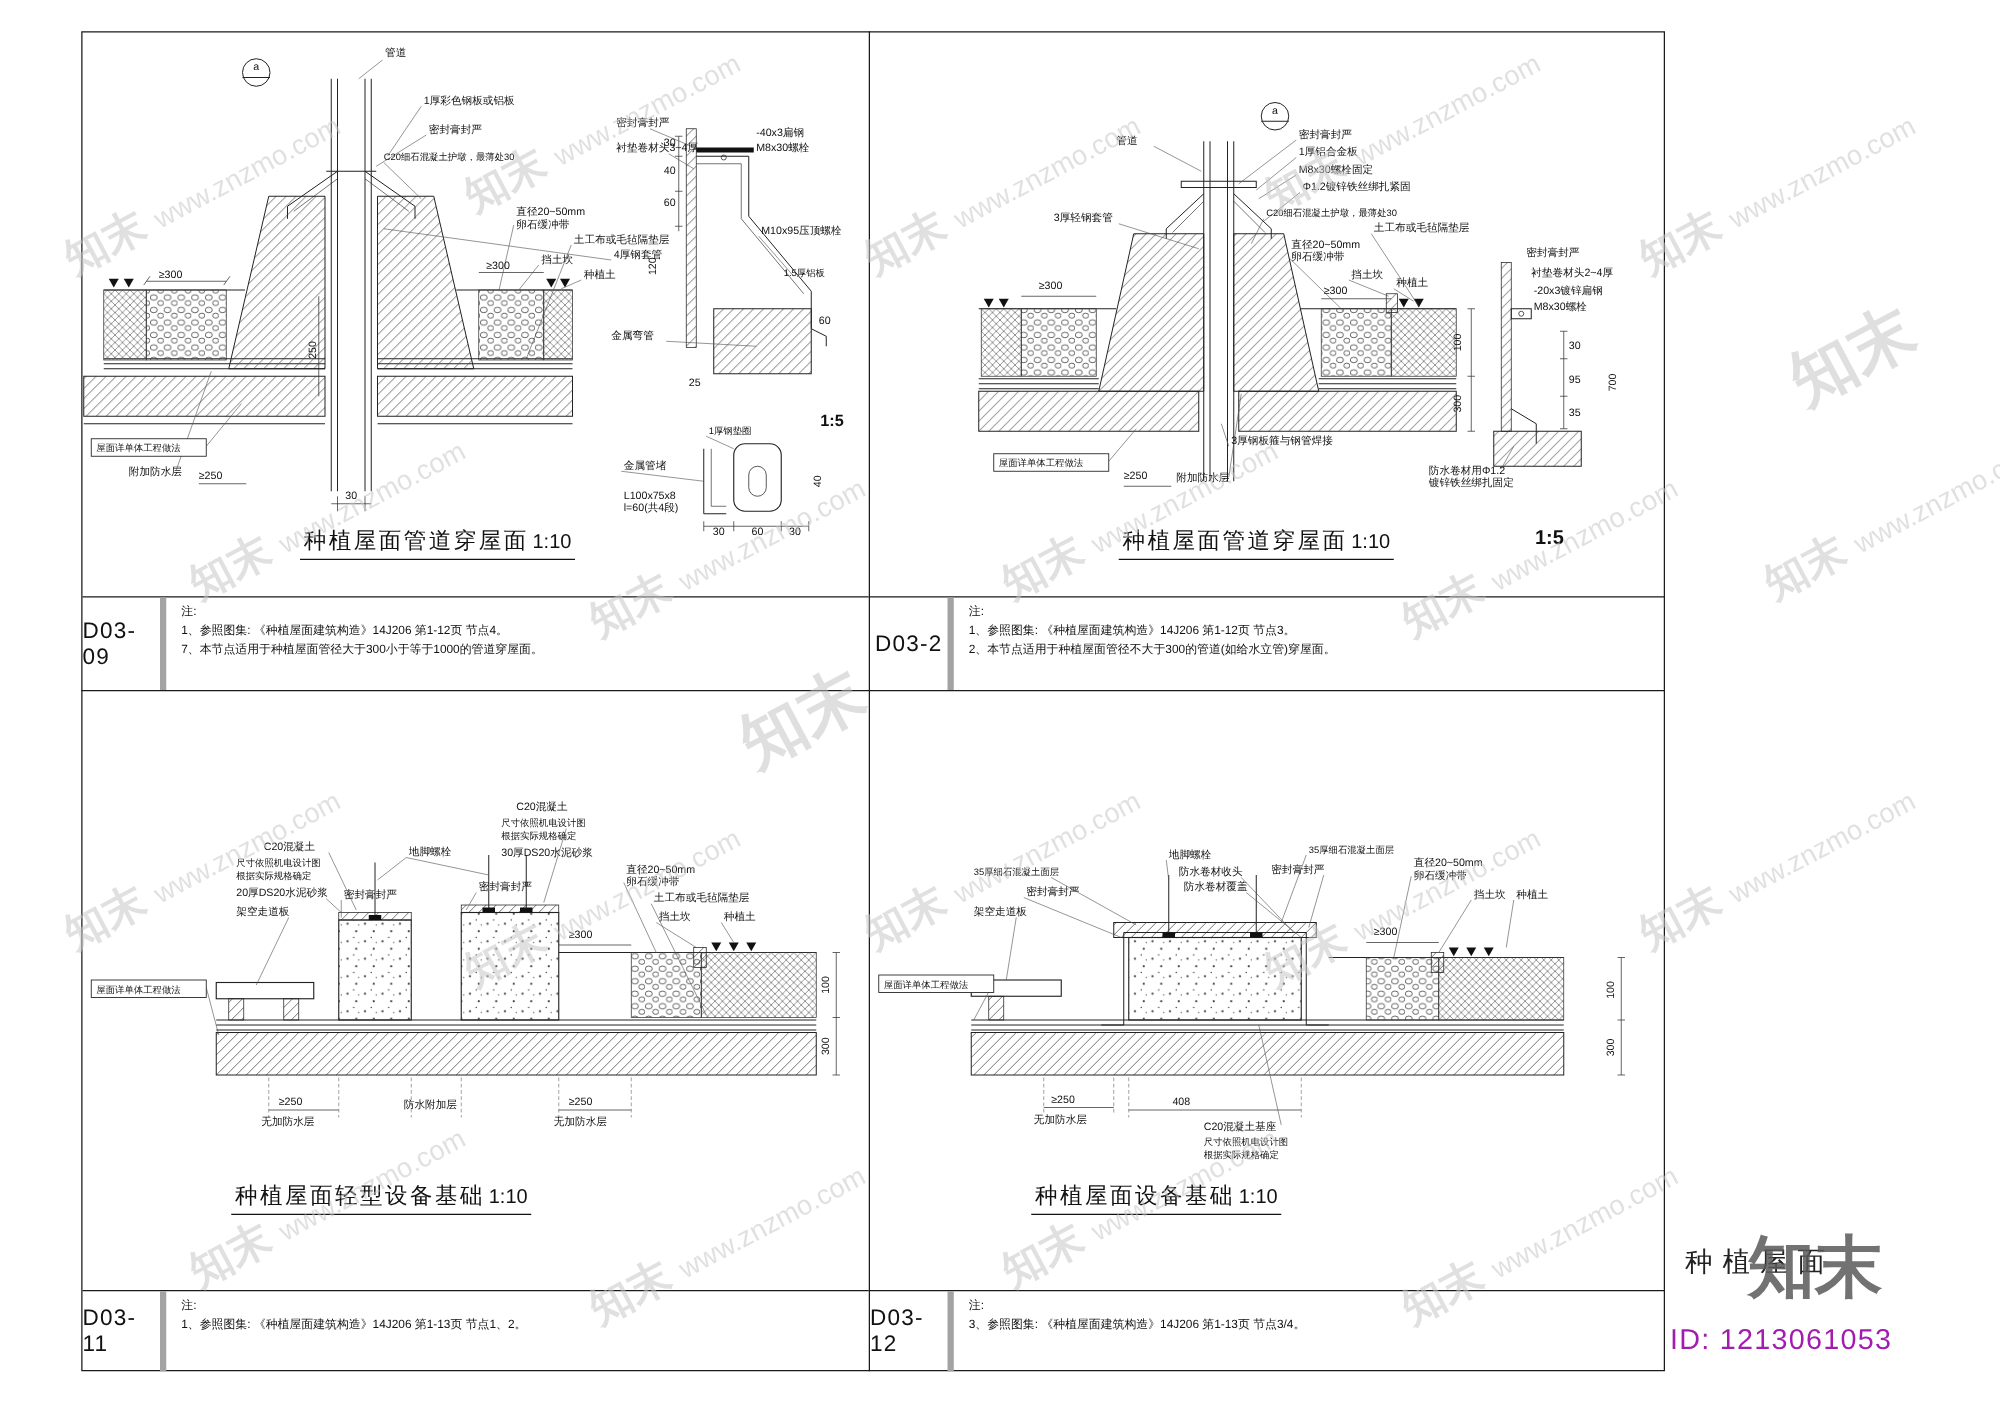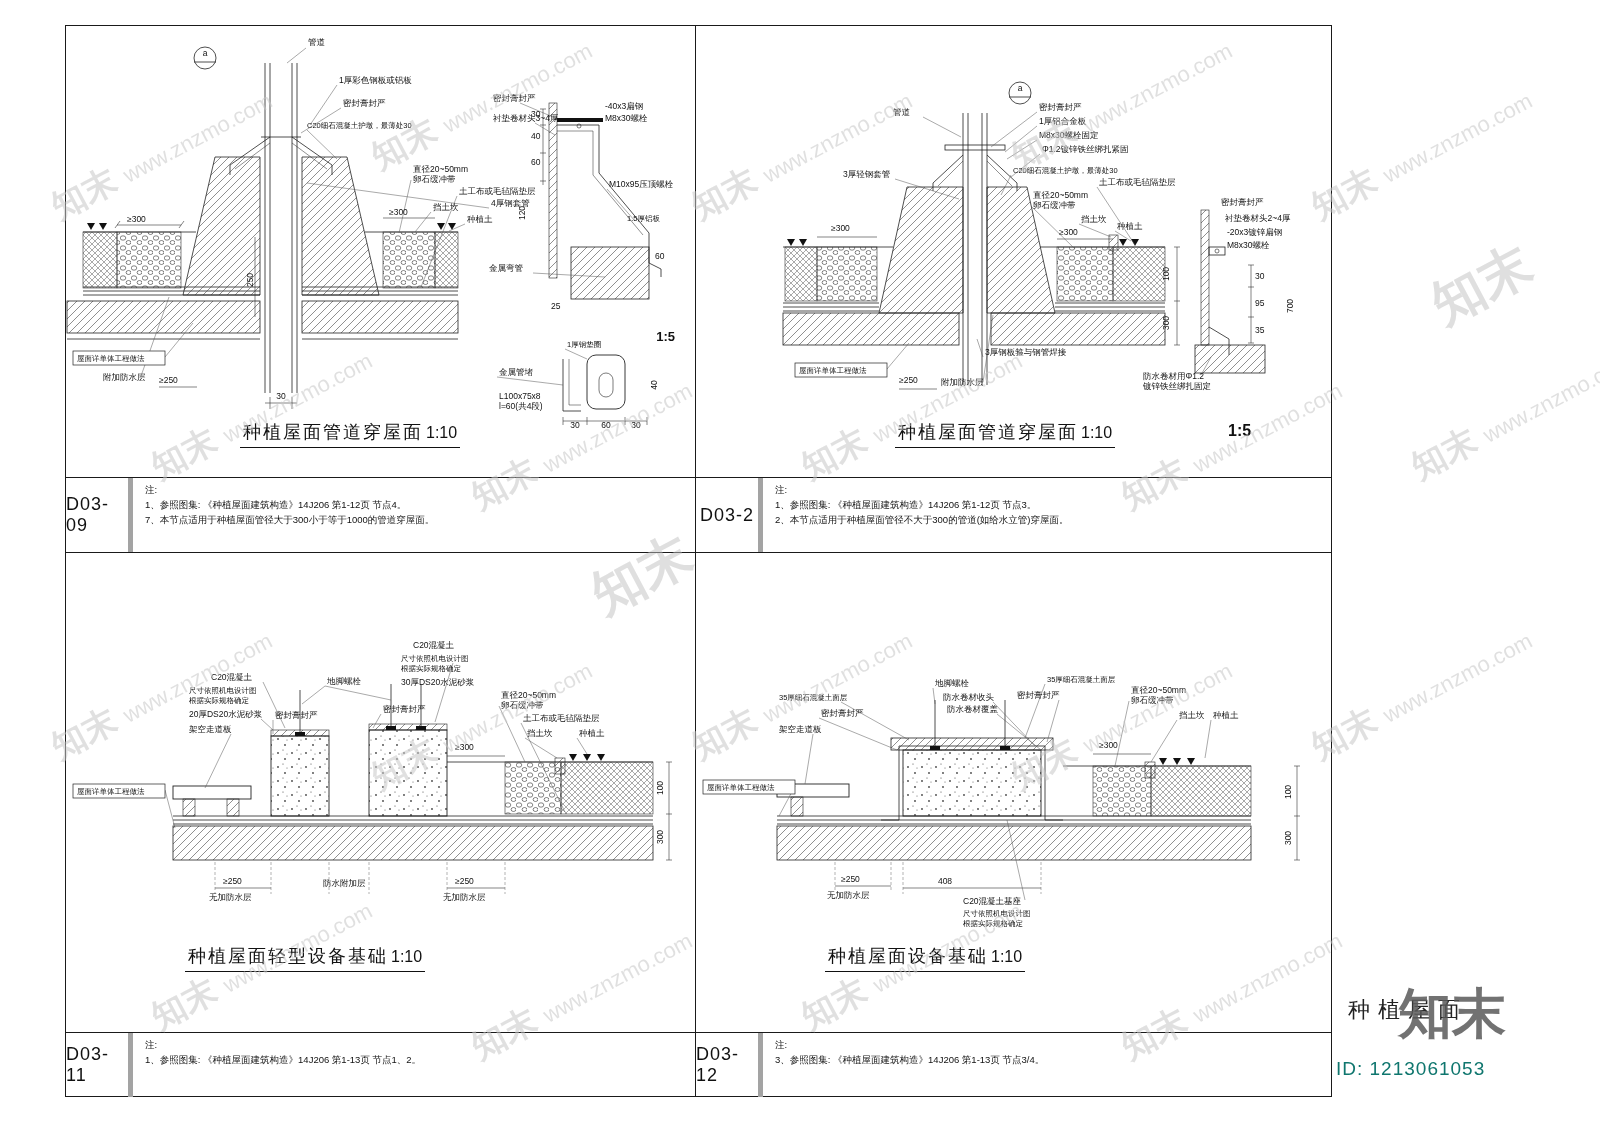--- a/index.html
+++ b/index.html
@@ -13,21 +13,21 @@
   .band .notes{padding:4px 12px;font-size:9.5px;line-height:1.6}
   .dtitle{position:absolute;font-size:18px;font-weight:normal;letter-spacing:2px;border-bottom:1.5px solid #111;padding:0 3px 3px;z-index:2;white-space:nowrap}
   .dtitle .sc{font-size:16px;letter-spacing:0;margin-left:3px}
   .dsub{position:absolute;font-size:16px;font-weight:bold;z-index:2}
   .wm{position:absolute;transform:rotate(-28deg);color:#c8c8c8;opacity:.55;white-space:nowrap;z-index:5;pointer-events:none}
   .wm .lg{font-size:34px;font-weight:bold;margin-right:10px}
   .wm .ur{font-size:22px}
   .wm-big{position:absolute;color:#c0c0c0;opacity:.5;font-size:52px;font-weight:bold;transform:rotate(-28deg);z-index:5;pointer-events:none}
   .wm-dark{position:absolute;color:#5a5a5a;opacity:.85;font-size:54px;font-weight:bold;z-index:6;pointer-events:none}
   .sheet-title{position:absolute;font-size:22px;letter-spacing:8px;color:#222;z-index:4;white-space:nowrap}
-  .footer-id{position:absolute;font-size:19px;color:#0f766e;letter-spacing:1px;z-index:6;white-space:nowrap}
+  .footer-id{position:absolute;font-size:23px;color:#a21caf;letter-spacing:1px;z-index:6;white-space:nowrap}
   svg.pnl{position:absolute;z-index:1}
   svg.pnl line,svg.pnl polyline{stroke:#222;stroke-width:.8;fill:none}
   svg.pnl .ld{stroke:#555;stroke-width:.5}
   svg.pnl .dim{stroke:#333;stroke-width:.6}
   svg.pnl .dash{stroke:#666;stroke-width:.5;stroke-dasharray:3 2}
   svg.pnl .thin{stroke-width:.5}
   svg.pnl text{font-size:8.5px;fill:#111;stroke:none;font-family:"Liberation Sans",sans-serif}
   svg.pnl text.t75{font-size:7.5px}
   svg.pnl text.big{font-size:13px;font-weight:bold}
 </style>

